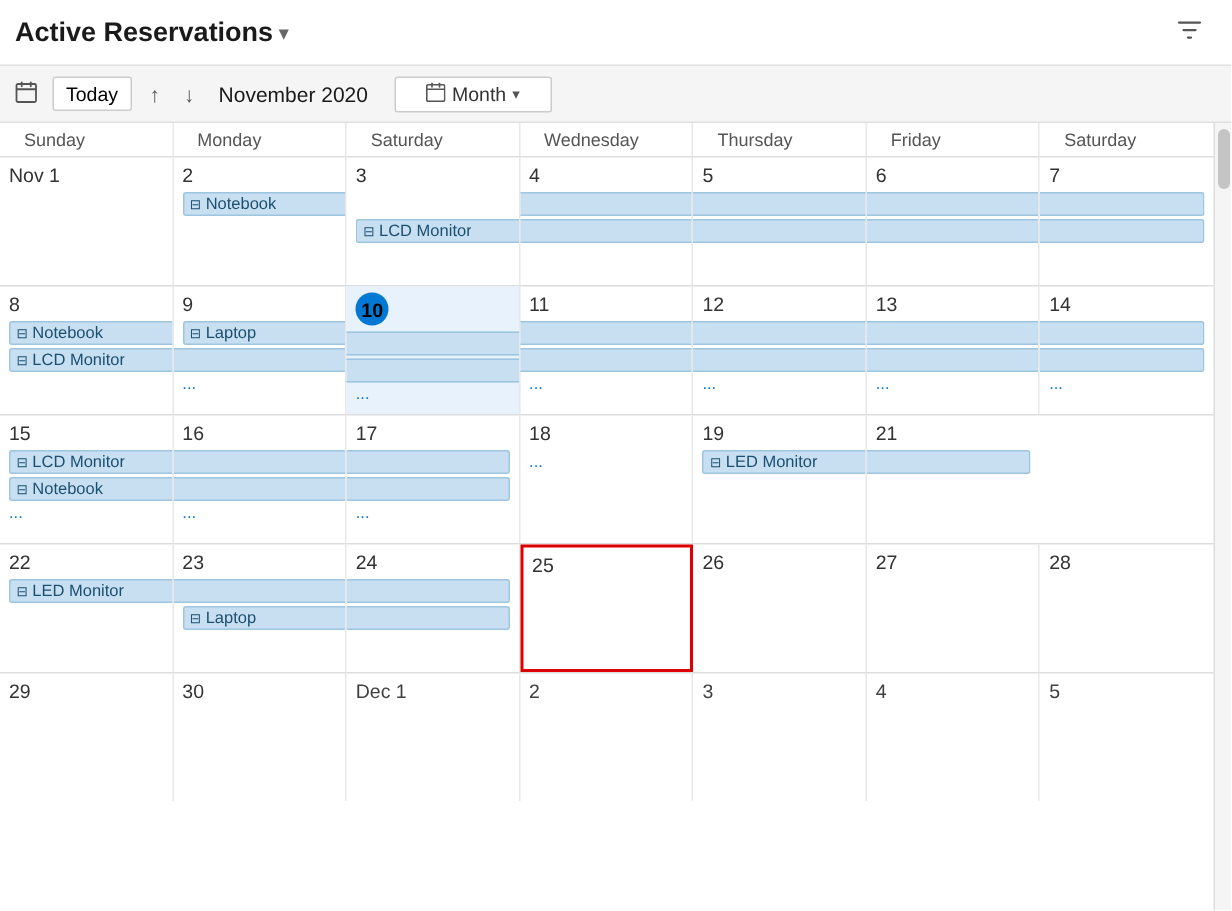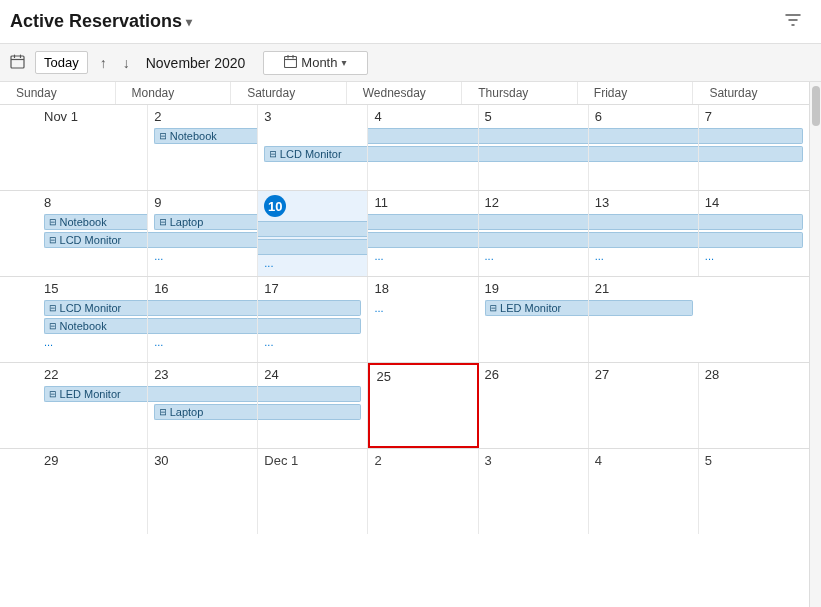--- a/index.html
+++ b/index.html
@@ -108,40 +108,39 @@
 
     .calendar-body {
       display: flex;
       flex-direction: column;
     }
     .week-row {
       display: grid;
       grid-template-columns: repeat(7, 1fr);
       border-bottom: 1px solid #ddd;
       min-height: 85px;
-      padding-left: 38px;
     }
     .week-row:last-child { border-bottom: none; }
     .day-cell {
       border-right: 1px solid #e8e8e8;
       padding: 4px 6px;
       position: relative;
       vertical-align: top;
       min-height: 85px;
     }
     .day-cell:last-child { border-right: none; }
     .day-number {
       font-size: 13px;
       color: #333;
       margin-bottom: 4px;
       display: inline-block;
     }
     .day-number.today {
       background: #0078d4;
-      color: #ffffff;
+      color: #000000;
       border-radius: 50%;
       width: 22px;
       height: 22px;
       display: flex;
       align-items: center;
       justify-content: center;
       font-weight: 600;
     }
     .day-cell.today-col {
       background: #e8f2fc;

